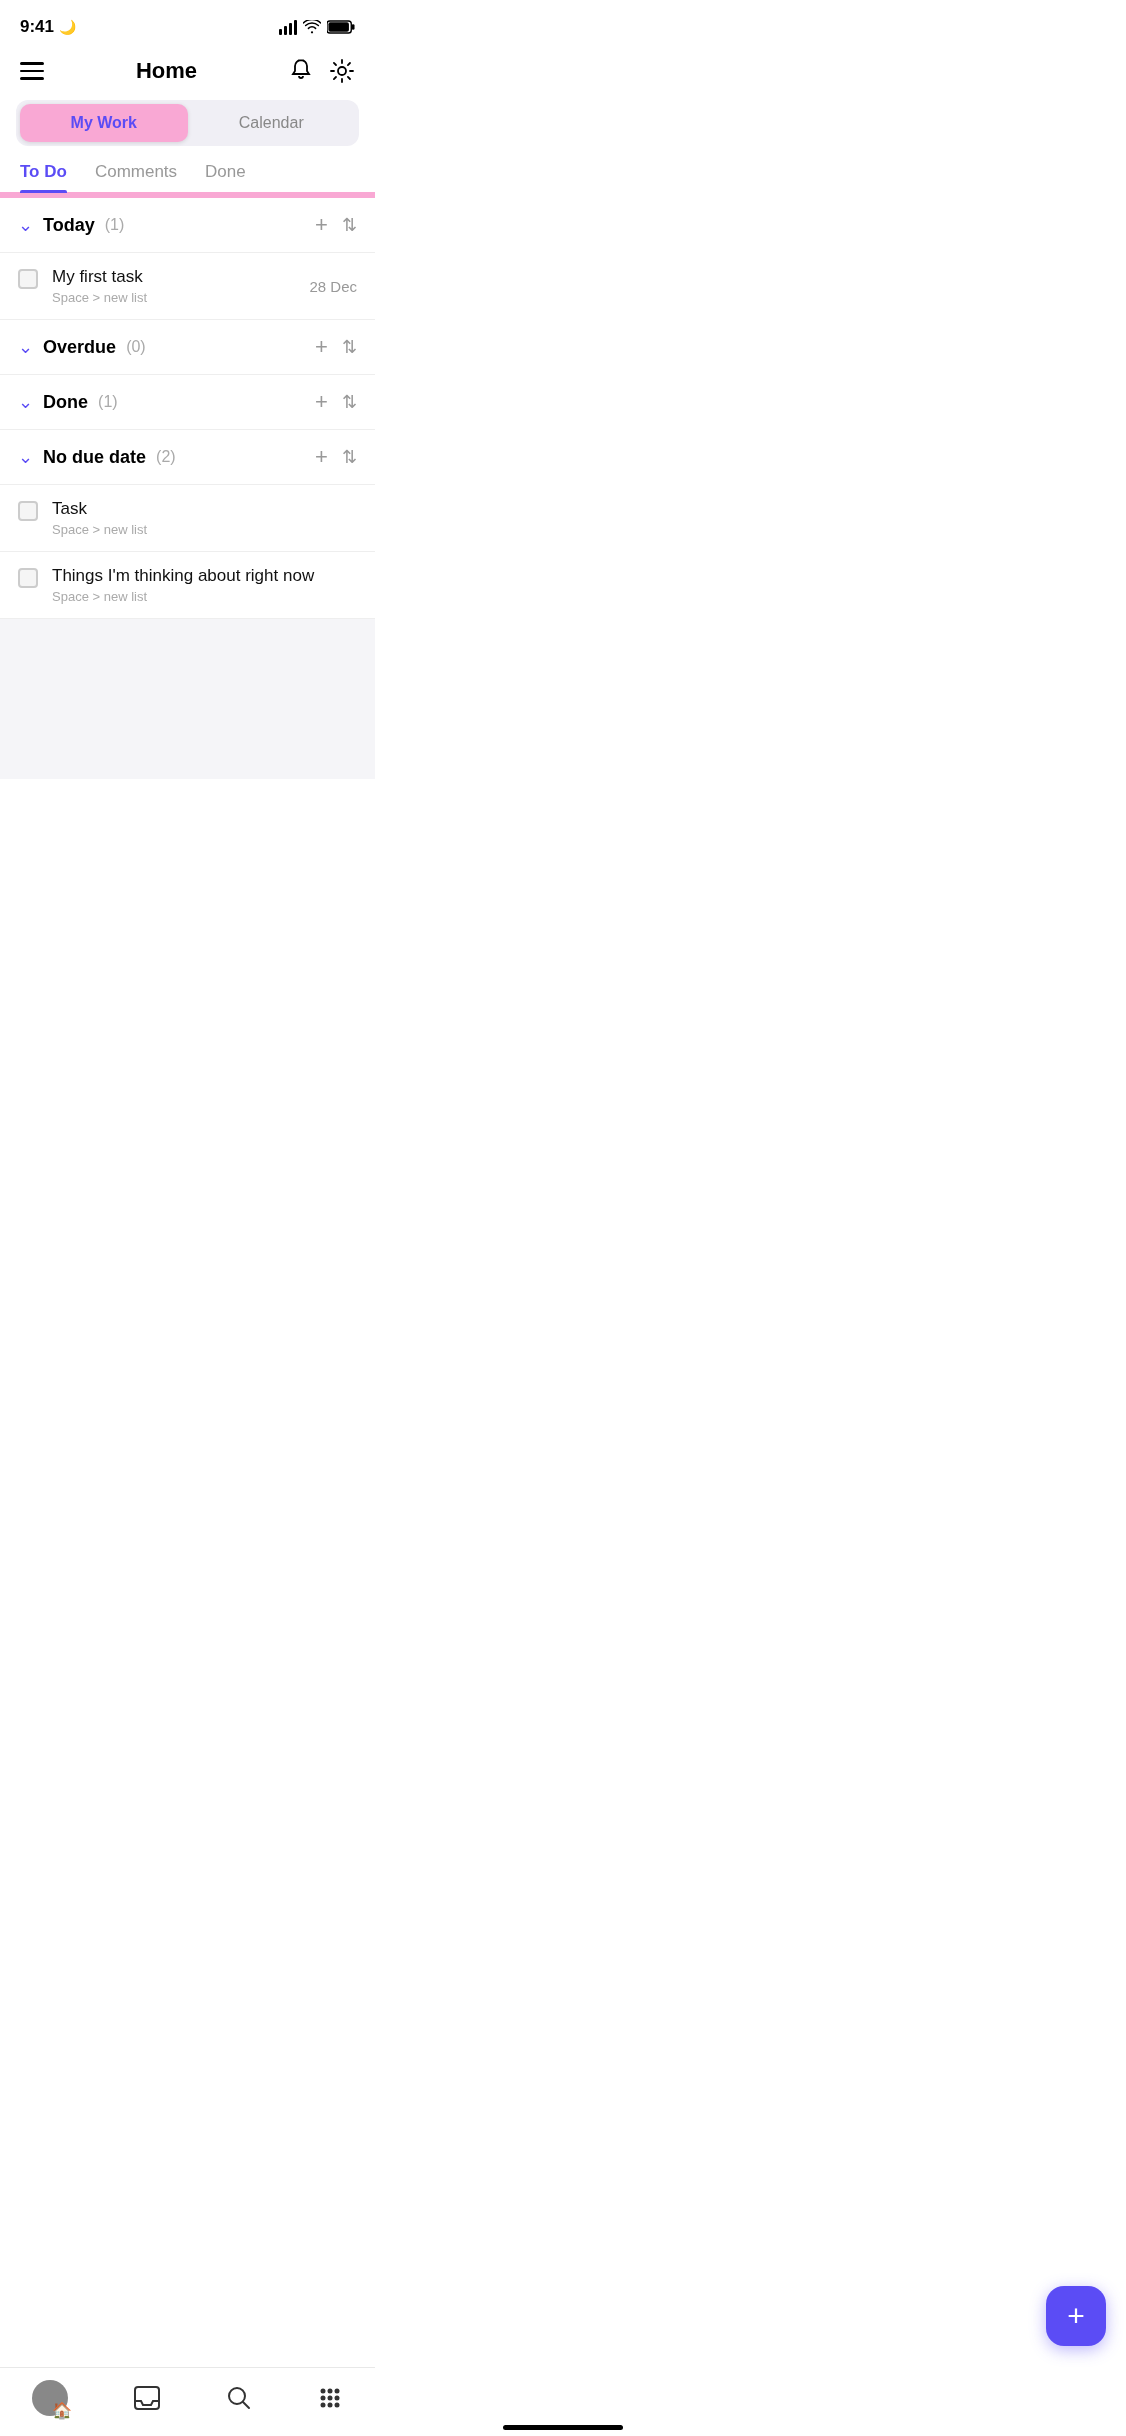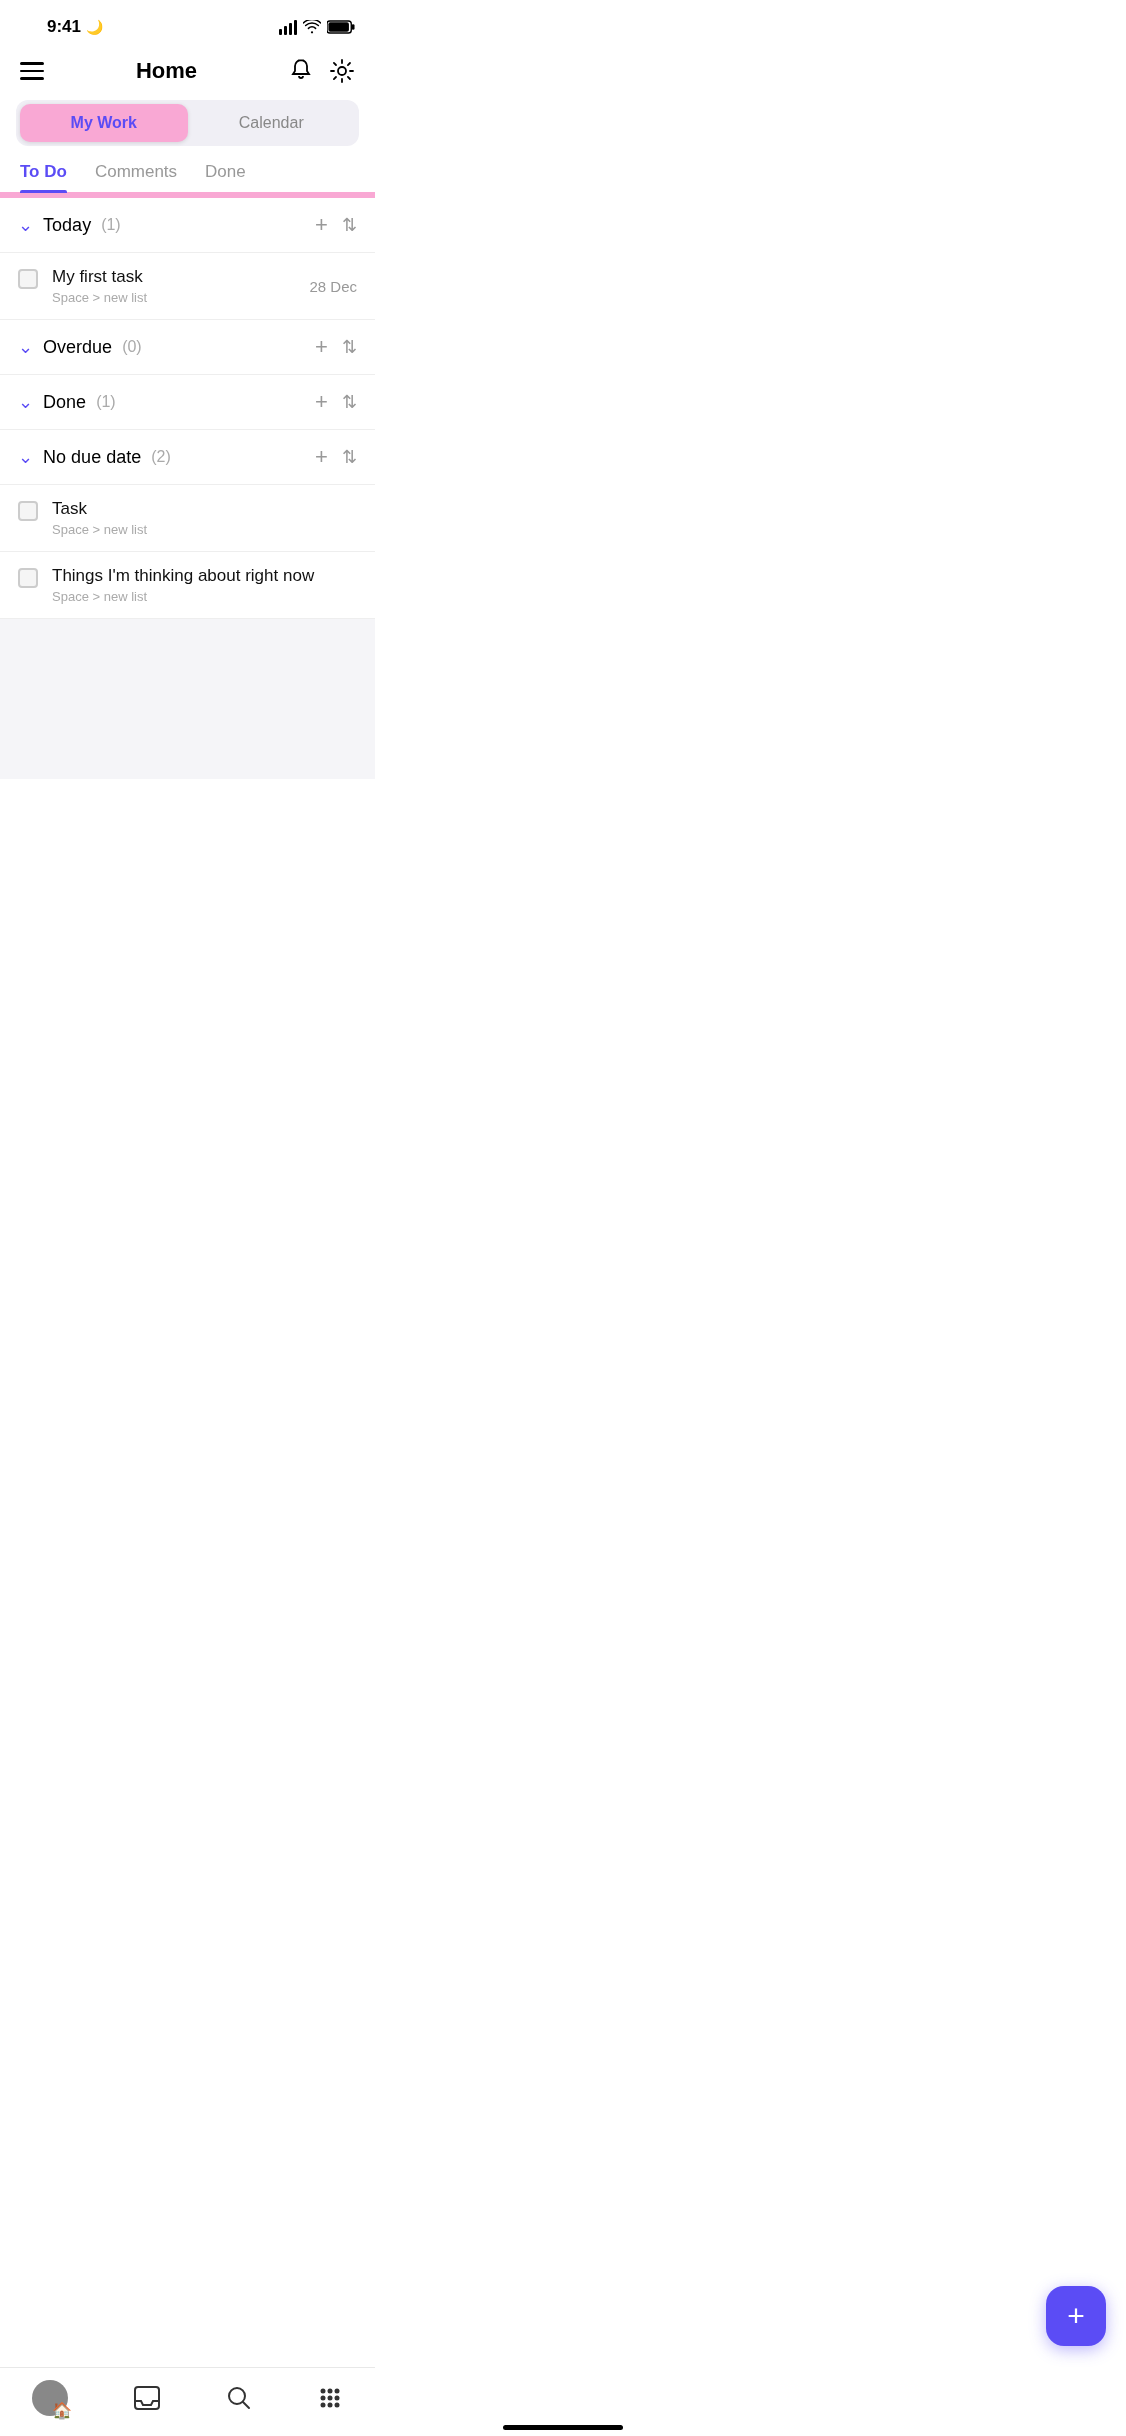--- a/index.html
+++ b/index.html
@@ -18,21 +18,20 @@
       display: flex;
       justify-content: space-between;
       align-items: center;
       padding: 14px 20px 8px;
       height: 48px;
     }
     .status-time {
       font-size: 17px;
       font-weight: 600;
       color: #000;
-      margin-left: 27px;
     }
     .status-icons {
       display: flex;
       align-items: center;
       gap: 6px;
     }
 
     
     .header {
       display: flex;
@@ -140,21 +139,21 @@
       display: flex;
       align-items: center;
       gap: 10px;
     }
     .chevron-down {
       color: #5b4cf5;
       font-size: 18px;
     }
     .section-title {
       font-size: 18px;
-      font-weight: 400;
+      font-weight: 700;
       color: #000;
     }
     .section-count {
       font-size: 16px;
       font-weight: 400;
       color: #aaa;
     }
     .section-actions {
       display: flex;
       gap: 14px;

